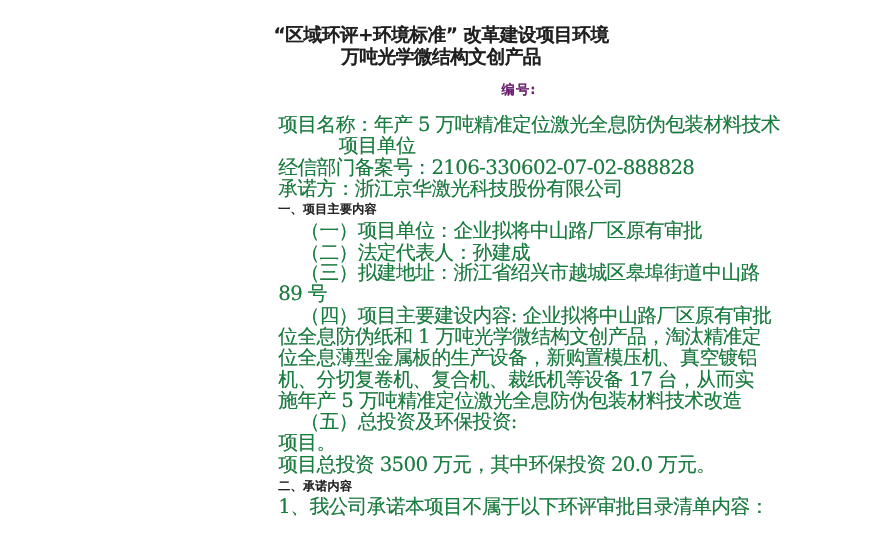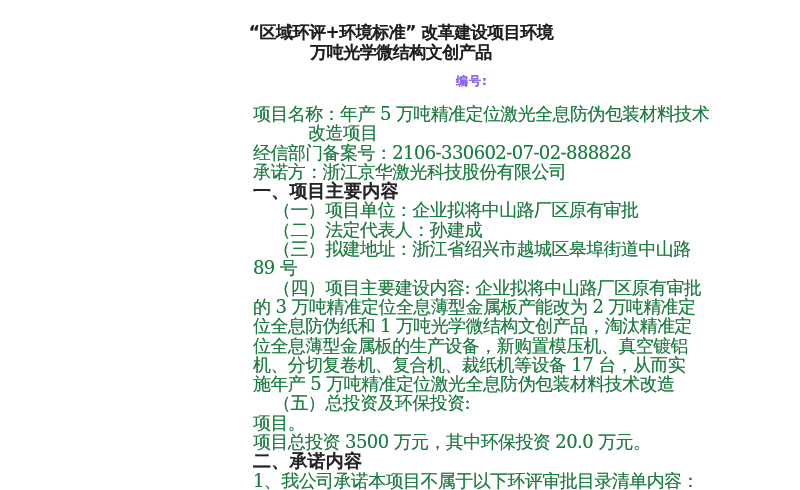--- a/index.html
+++ b/index.html
@@ -27,71 +27,70 @@
     color: #1f1f1f;
     text-shadow: 0 0 0.6px rgba(30,30,30,0.55);
   }
   .serial {
     position: absolute;
     left: 456px; top: 73px;
     font-family: "DejaVu Sans", sans-serif;
     font-weight: 600;
     font-size: 12px;
     letter-spacing: 1px;
-    color: #8b5cf6;
+    color: #701a75;
     text-shadow: 0 0 0.5px rgba(40,40,40,0.4);
   }
   .content {
     position: absolute;
     left: 253px; top: 104px; width: 300px;
   }
   .line {
     height: 19.3px;
     line-height: 19.3px;
     font-size: 18px;
     letter-spacing: -0.6px;
     color: #15803d;
     white-space: nowrap;
     text-shadow: 0 0 0.5px rgba(40,40,40,0.45);
   }
   .line.i { padding-left: 20px; }   
   .line.w { padding-left: 55px; }   
   .line.h {                         
     font-family: "DejaVu Sans", sans-serif;
     font-weight: 700;
-    font-size: 18px;
+    font-size: 11px;
     letter-spacing: 0.2px;
     color: #242424;
   }
 </style>
 </head>
 <body>
 
 <div class="sheet">
 
   <h1 class="doc-title">
     <div>“区域环评+环境标准” 改革建设项目环境</div>
     <div>万吨光学微结构文创产品</div>
   </h1>
 
   <div class="serial">编号:</div>
 
   <div class="content">
     <div class="line">项目名称：年产 5 万吨精准定位激光全息防伪包装材料技术</div>
-    <div class="line w">改造项目</div>
+    <div class="line w">项目单位</div>
     <div class="line">经信部门备案号：2106-330602-07-02-888828</div>
     <div class="line">承诺方：浙江京华激光科技股份有限公司</div>
 
     <div class="line h">一、项目主要内容</div>
     <div class="line i">（一）项目单位：企业拟将中山路厂区原有审批</div>
     <div class="line i">（二）法定代表人：孙建成</div>
     <div class="line i">（三）拟建地址：浙江省绍兴市越城区皋埠街道中山路</div>
     <div class="line">89 号</div>
     <div class="line i">（四）项目主要建设内容: 企业拟将中山路厂区原有审批</div>
-    <div class="line">的 3 万吨精准定位全息薄型金属板产能改为 2 万吨精准定</div>
     <div class="line">位全息防伪纸和 1 万吨光学微结构文创产品，淘汰精准定</div>
     <div class="line">位全息薄型金属板的生产设备，新购置模压机、真空镀铝</div>
     <div class="line">机、分切复卷机、复合机、裁纸机等设备 17 台，从而实</div>
     <div class="line">施年产 5 万吨精准定位激光全息防伪包装材料技术改造</div>
     <div class="line i">（五）总投资及环保投资:</div>
     <div class="line">项目。</div>
     <div class="line">项目总投资 3500 万元，其中环保投资 20.0 万元。</div>
 
     <div class="line h">二、承诺内容</div>
     <div class="line">1、我公司承诺本项目不属于以下环评审批目录清单内容：</div>

